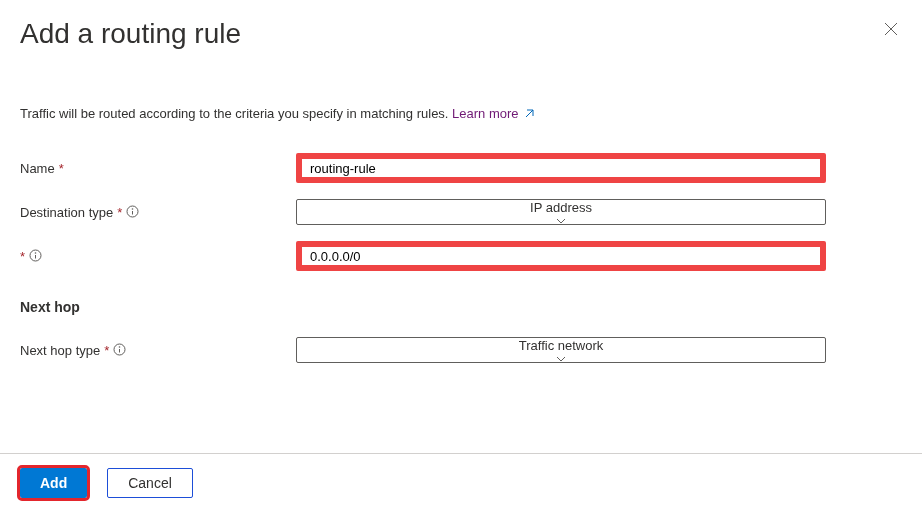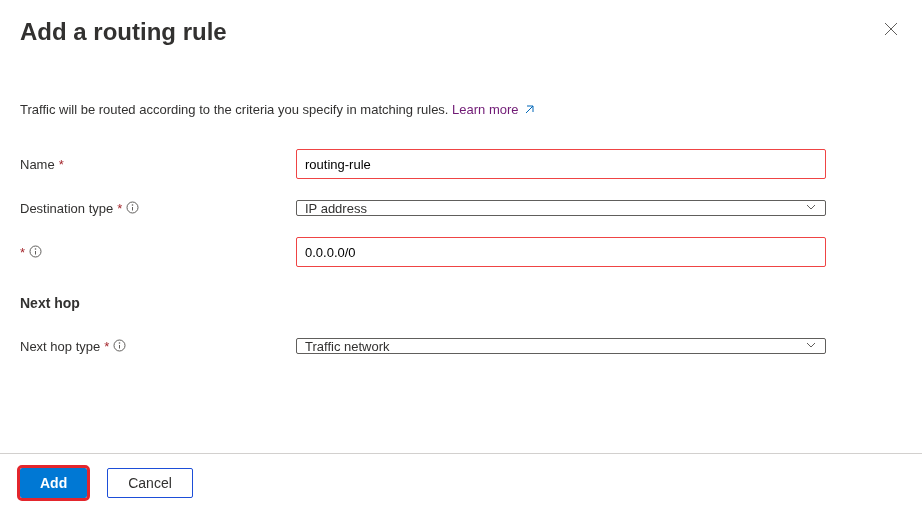--- a/index.html
+++ b/index.html
@@ -7,40 +7,40 @@
       font-family: "Segoe UI", -apple-system, sans-serif;
       font-size: 13px;
       color: #323130;
       background: #fff;
       width: 922px;
       height: 516px;
       position: relative;
     }
     .panel { padding: 18px 20px 0 20px; }
     .header { display: flex; justify-content: space-between; align-items: flex-start; margin-bottom: 56px; }
-    .title { font-size: 24px; font-weight: 700; }
+    .title { font-size: 28px; font-weight: 400; }
     .close-icon { cursor: pointer; padding: 4px; }
     .intro { font-size: 13px; color: #323130; margin-bottom: 32px; }
     .link { color: #701a75; text-decoration: none; cursor: pointer; }
     .link svg { vertical-align: -2px; margin-left: 2px; }
     .form-row { display: flex; align-items: center; margin-bottom: 14px; min-height: 30px; }
     .label-col { width: 276px; flex-shrink: 0; display: flex; gap: 4px; font-size: 13px; }
     .req { color: #a4262c; }
     .info-icon { display: inline-flex; }
     .field-col { flex: 1; max-width: 530px; }
     input[type="text"] {
       width: 100%; height: 30px; padding: 0 8px;
-      border: 1px solid #ef4444; border-radius: 2px; font-size: 13px;
+      border: 6px solid #ef4444; border-radius: 2px; font-size: 13px;
       font-family: inherit;
     }
     .select-wrap {
-      width: 100%; height: 16px; padding: 0 8px;
+      width: 100%; height: 26px; padding: 0 8px;
       border: 1px solid #605e5c; border-radius: 2px;
       display: flex; align-items: center; justify-content: space-between;
-      cursor: pointer; background: #fff;
+      cursor: pointer; background: #fff; flex-direction: column;
     }
     .select-wrap span { font-size: 13px; }
     .section-head { font-size: 14px; font-weight: 700; margin-top: 28px; margin-bottom: 20px; }
     .footer {
       position: absolute; left: 0; right: 0; bottom: 0;
       border-top: 1px solid #d2d0ce;
       padding: 14px 20px 18px 20px;
       display: flex; gap: 20px;
     }
     .btn { height: 30px; padding: 0 20px; font-size: 14px; border-radius: 2px; cursor: pointer; font-family: inherit; }

